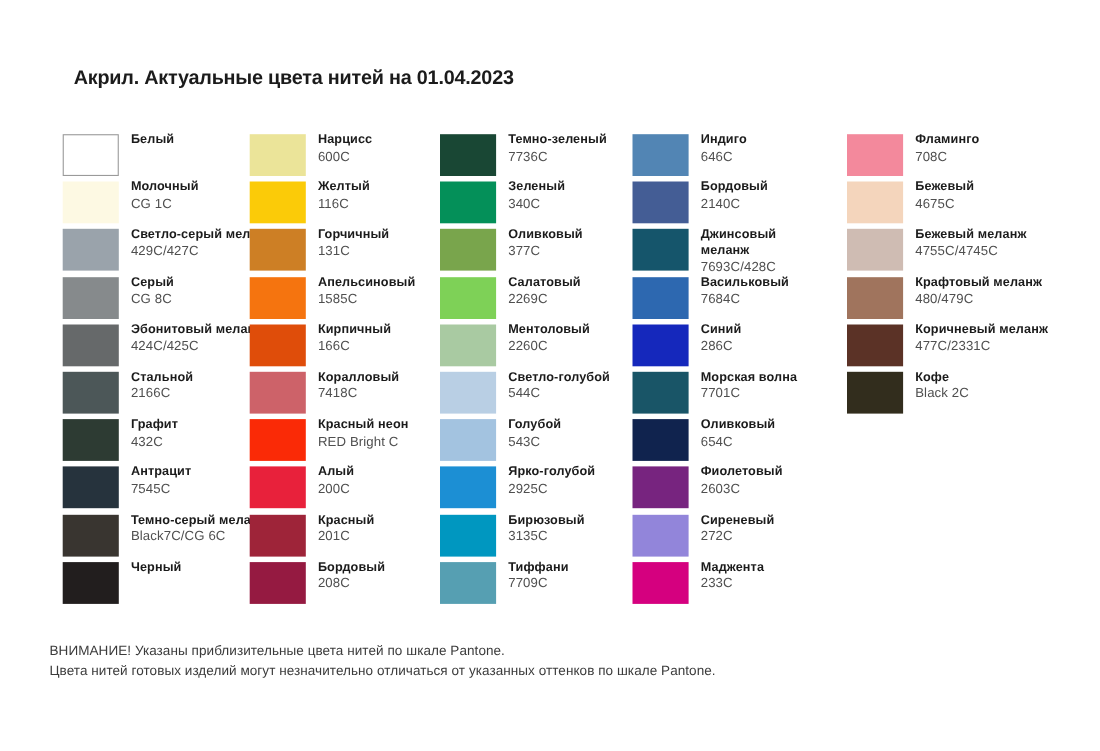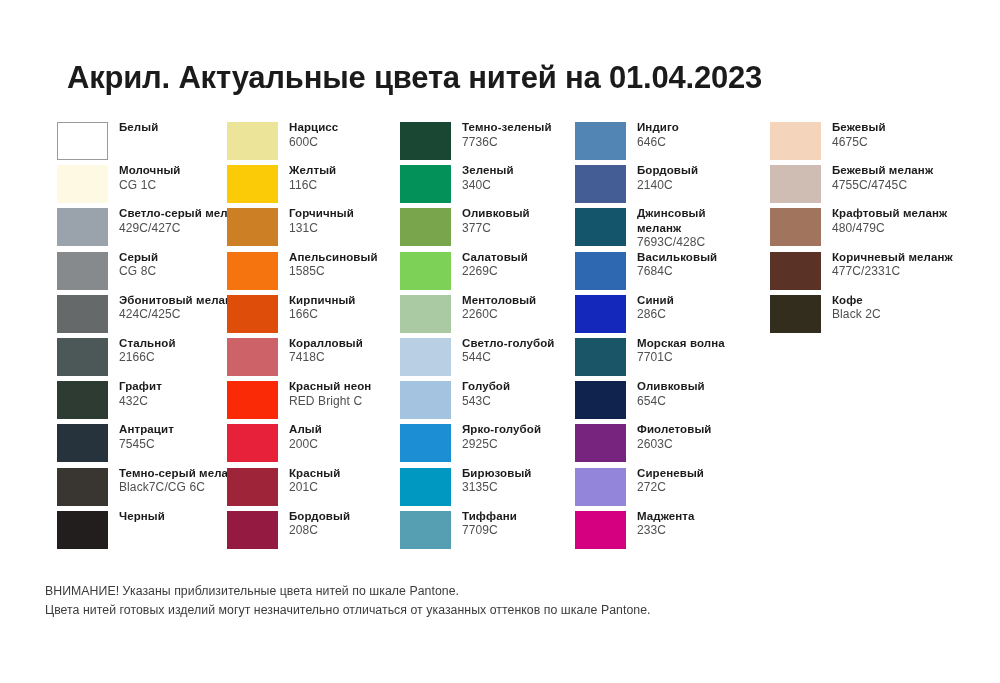--- a/index.html
+++ b/index.html
@@ -18,21 +18,21 @@
     width: 1000px;
     height: 683px;
     background: #ffffff;
   }
 
   
   #title {
     position: absolute;
     left: 67px;
     top: 60px;
-    font-size: 31px;
+    font-size: 18px;
     font-weight: bold;
     letter-spacing: -0.2px;
     color: #1b1b1b;
     white-space: nowrap;
   }
 
   
   #grid {
     position: absolute;
     left: 0;
@@ -399,20 +399,27 @@
         <div class="row">
           <div class="chip" style="background: rgb(213, 0, 127);"></div>
           <div class="labels">
             <div class="cname">Маджента</div>
             <div class="ccode">233C</div>
           </div>
         </div>
       </div>
       <div class="column col-4">
         <div class="row">
+          <div class="chip" style="background: rgb(243, 137, 156);"></div>
+          <div class="labels">
+            <div class="cname">Фламинго</div>
+            <div class="ccode">708C</div>
+          </div>
+        </div>
+        <div class="row">
           <div class="chip" style="background: rgb(244, 213, 188);"></div>
           <div class="labels">
             <div class="cname">Бежевый</div>
             <div class="ccode">4675C</div>
           </div>
         </div>
         <div class="row">
           <div class="chip" style="background: rgb(207, 188, 179);"></div>
           <div class="labels">
             <div class="cname">Бежевый меланж</div>

